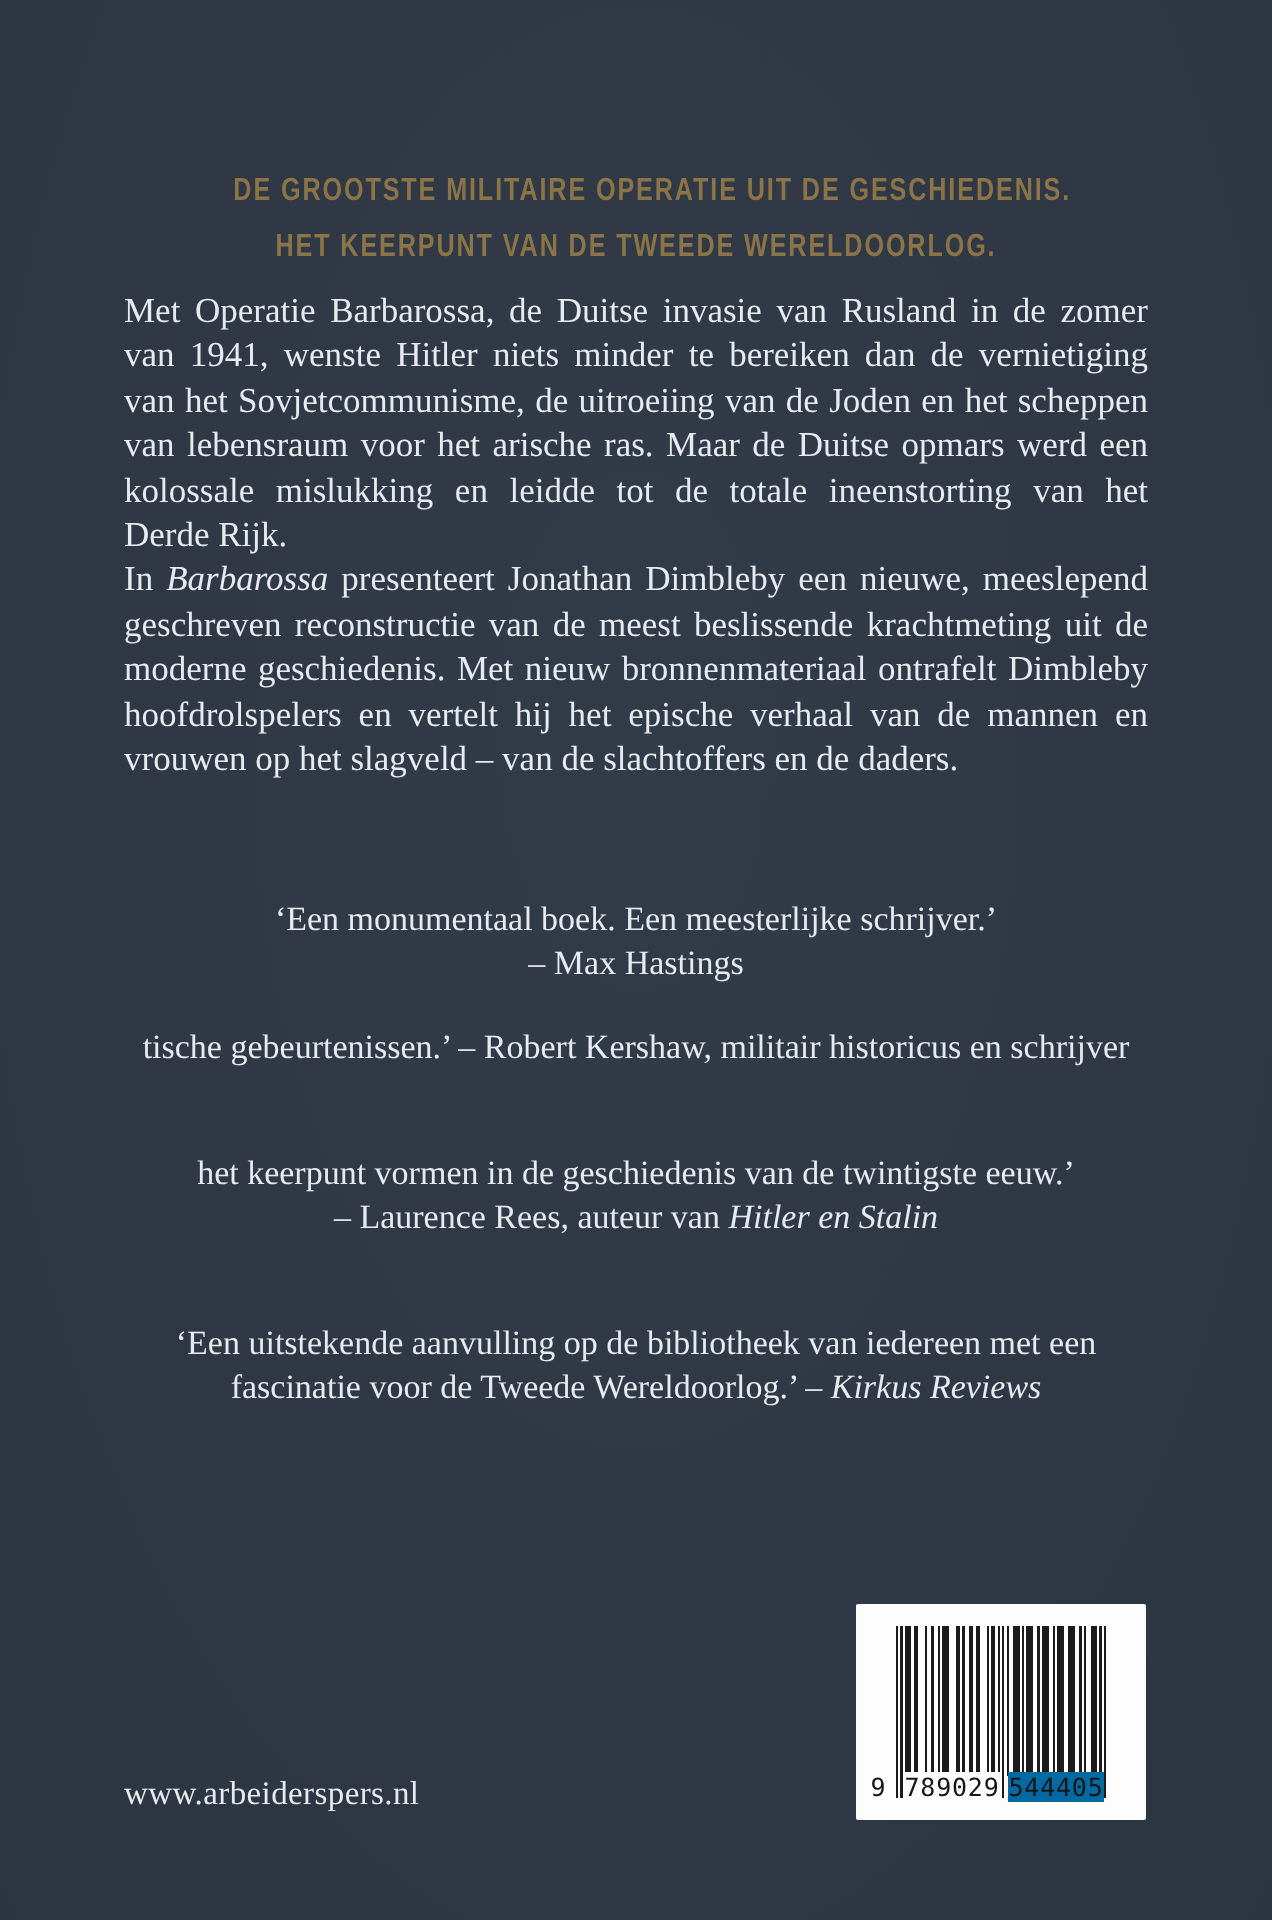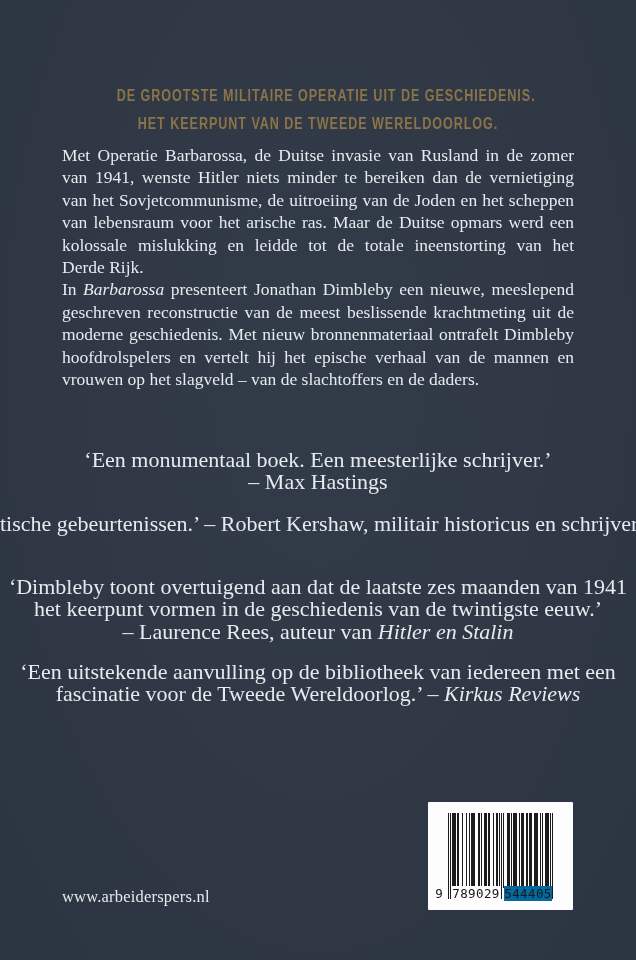--- a/index.html
+++ b/index.html
@@ -10,21 +10,21 @@
   }
   .tagline{
     position:absolute;top:82px;left:62px;width:512px;text-align:center;
     font-family:"Liberation Sans", sans-serif;font-weight:bold;
     color:#8c7449;font-size:16px;line-height:28px;letter-spacing:1.2px;
   }
   .tl{white-space:nowrap;}
   .synopsis{position:absolute;top:144px;left:62px;width:512px;font-size:17.5px;line-height:22.4px;}
   .bline{white-space:nowrap;text-align:justify;text-align-last:justify;text-justify:inter-word;font-family:Liberation Serif, serif;}
   .bline.end{text-align:left;text-align-last:left;}
-  .quote{position:absolute;left:0;width:636px;text-align:center;font-size:22px;line-height:22.3px;}
+  .quote{position:absolute;left:0;width:636px;text-align:center;font-size:17px;line-height:22.3px;}
   .q1{top:449px;} .q2{top:513px;} .q3{top:576px;} .q4{top:661px;}
   .qline{white-space:nowrap;}
   .em{font-style:italic;text-align:right;}
   .website{position:absolute;left:62px;top:887px;font-size:16.5px;letter-spacing:0.2px;}
   .barcode-box{position:absolute;left:428px;top:802px;width:145px;height:108px;background:#fdfdfd;border-radius:1px;}
   .bc-svg{position:absolute;left:20px;top:11px;}
   .bc-num{
     position:absolute;top:84px;height:15px;color:#161616;
     font-family:"DejaVu Sans Mono", monospace;font-size:12.5px;line-height:15px;
   }
@@ -59,21 +59,20 @@
   <div class="quote q1">
     <div class="qline">‘Een monumentaal boek. Een meesterlijke schrijver.’</div>
     <div class="qline">– Max Hastings</div>
   </div>
 
   <div class="quote q2">
     <div class="qline">tische gebeurtenissen.’ – Robert Kershaw, militair historicus en schrijver</div>
   </div>
 
   <div class="quote q3">
-    <div class="qline">‘Dimbleby toont overtuigend aan dat de laatste zes maanden van 1941</div>
     <div class="qline">het keerpunt vormen in de geschiedenis van de twintigste eeuw.’</div>
     <div class="qline"><span>– Laurence Rees, auteur van </span><span class="em">Hitler en Stalin</span></div>
   </div>
 
   <div class="quote q4">
     <div class="qline">‘Een uitstekende aanvulling op de bibliotheek van iedereen met een</div>
     <div class="qline"><span>fascinatie voor de Tweede Wereldoorlog.’ – </span><span class="em">Kirkus Reviews</span></div>
   </div>
 
   <div class="website">www.arbeiderspers.nl</div>

